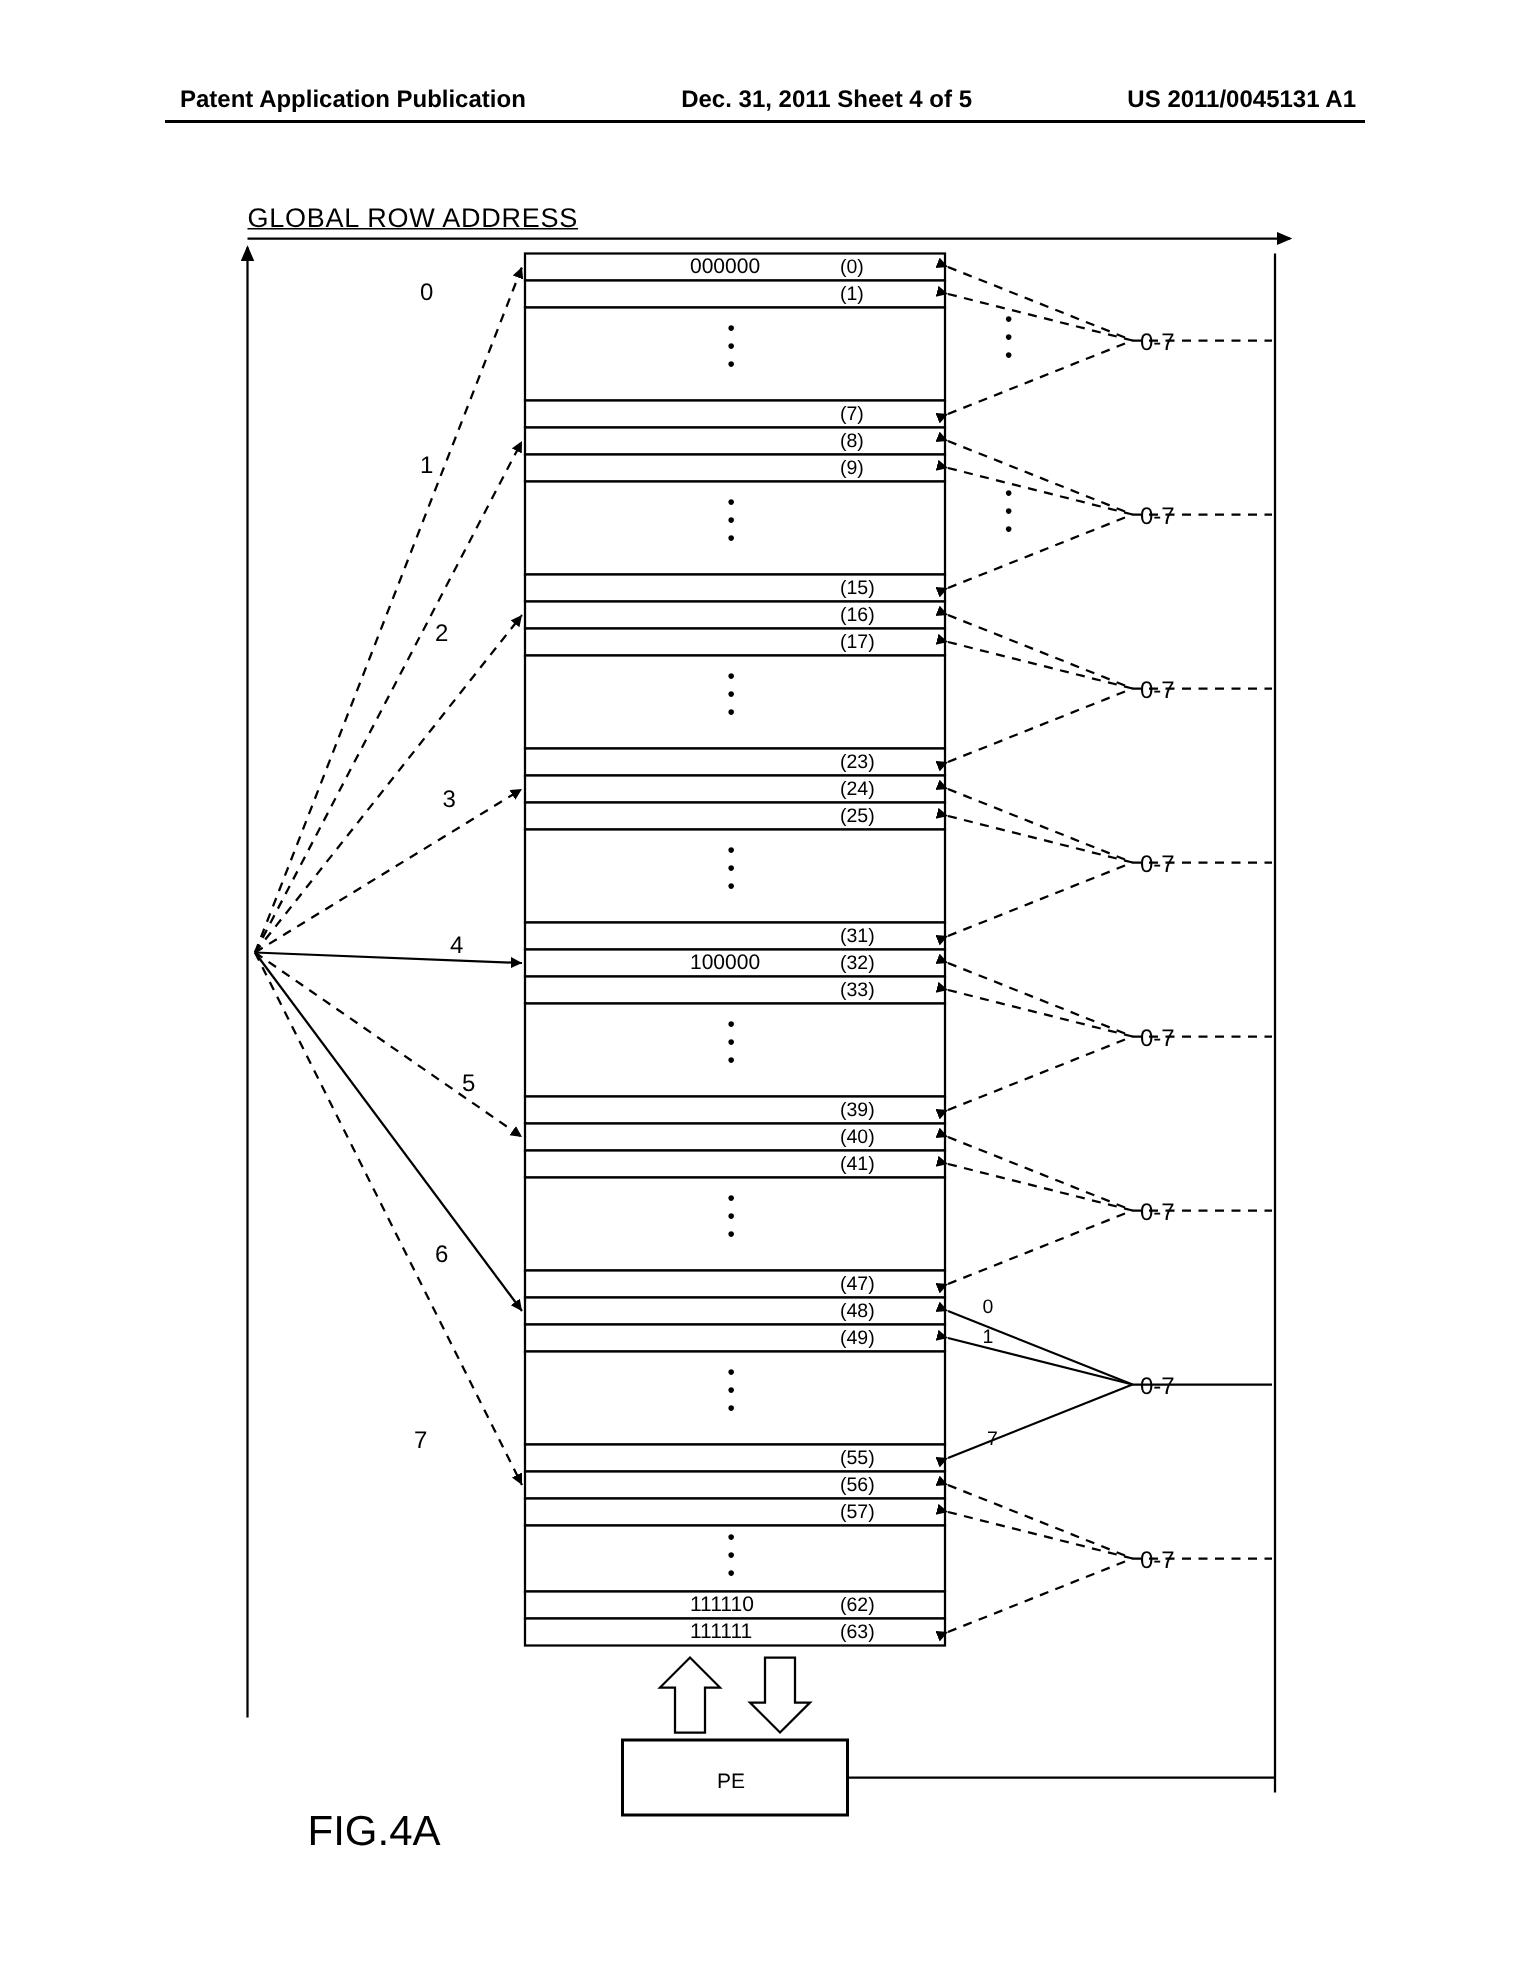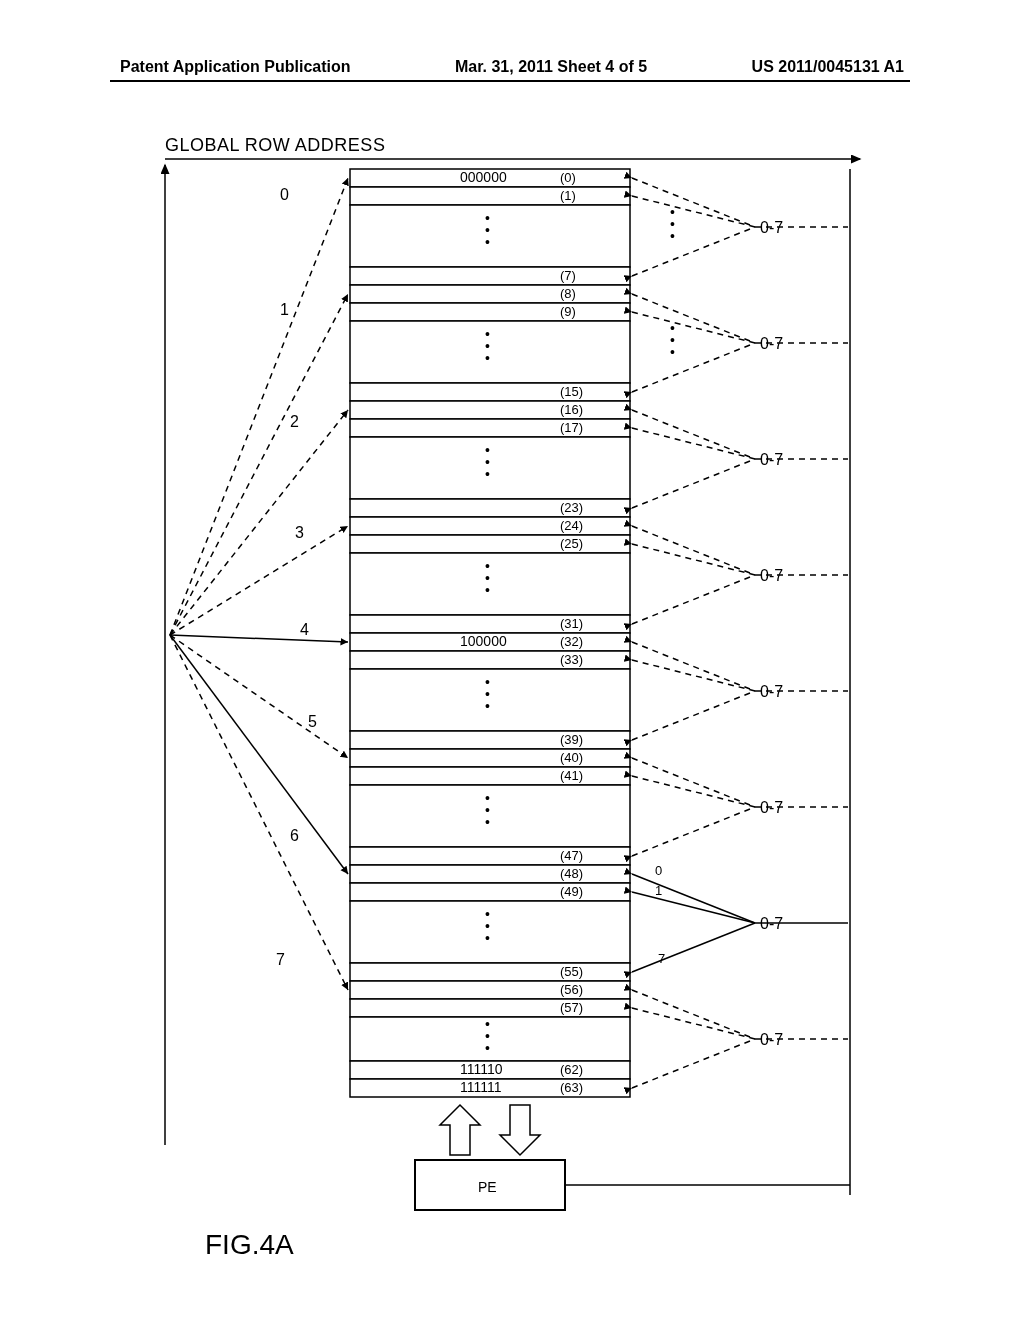--- a/index.html
+++ b/index.html
@@ -40,46 +40,47 @@
     top: 145px;
     left: 160px;
     width: 720px;
     height: 1130px;
   }
   .title {
     position: absolute;
     top: -10px;
     left: 5px;
     font-size: 18px;
+    text-decoration: underline;
     letter-spacing: 0.5px;
   }
   .fig-label {
     position: absolute;
-    bottom: 14px;
+    bottom: 38px;
     left: 45px;
     font-size: 28px;
     font-weight: normal;
   }
   svg { display: block; }
   .row-box { fill: #fff; stroke: #000; stroke-width: 1.5; }
   .txt { font-family: Arial, sans-serif; font-size: 14px; }
   .txt-sm { font-family: Arial, sans-serif; font-size: 13px; }
   .left-num { font-family: Arial, sans-serif; font-size: 16px; }
   .right-lbl { font-family: Arial, sans-serif; font-size: 16px; }
   .dash { stroke-dasharray: 6 5; }
   .arrowline { stroke: #000; stroke-width: 1.5; fill: none; }
   .pe-box { fill: #fff; stroke: #000; stroke-width: 2; }
 </style>
 </head>
 <body>
 
 <div class="page">
   <div class="header">
     <span>Patent Application Publication</span>
-    <span>Mar. 31, 2011   Sheet 4 of 5</span>
+    <span>Dec. 31, 2011   Sheet 4 of 5</span>
     <span>US 2011/0045131 A1</span>
   </div>
   <div class="header-rule"></div>
 
   <div class="figure">
     <div class="title">GLOBAL ROW ADDRESS</div>
     <div class="fig-label">FIG.4A</div>
 
     <svg width="720" height="1130">
       <defs>

